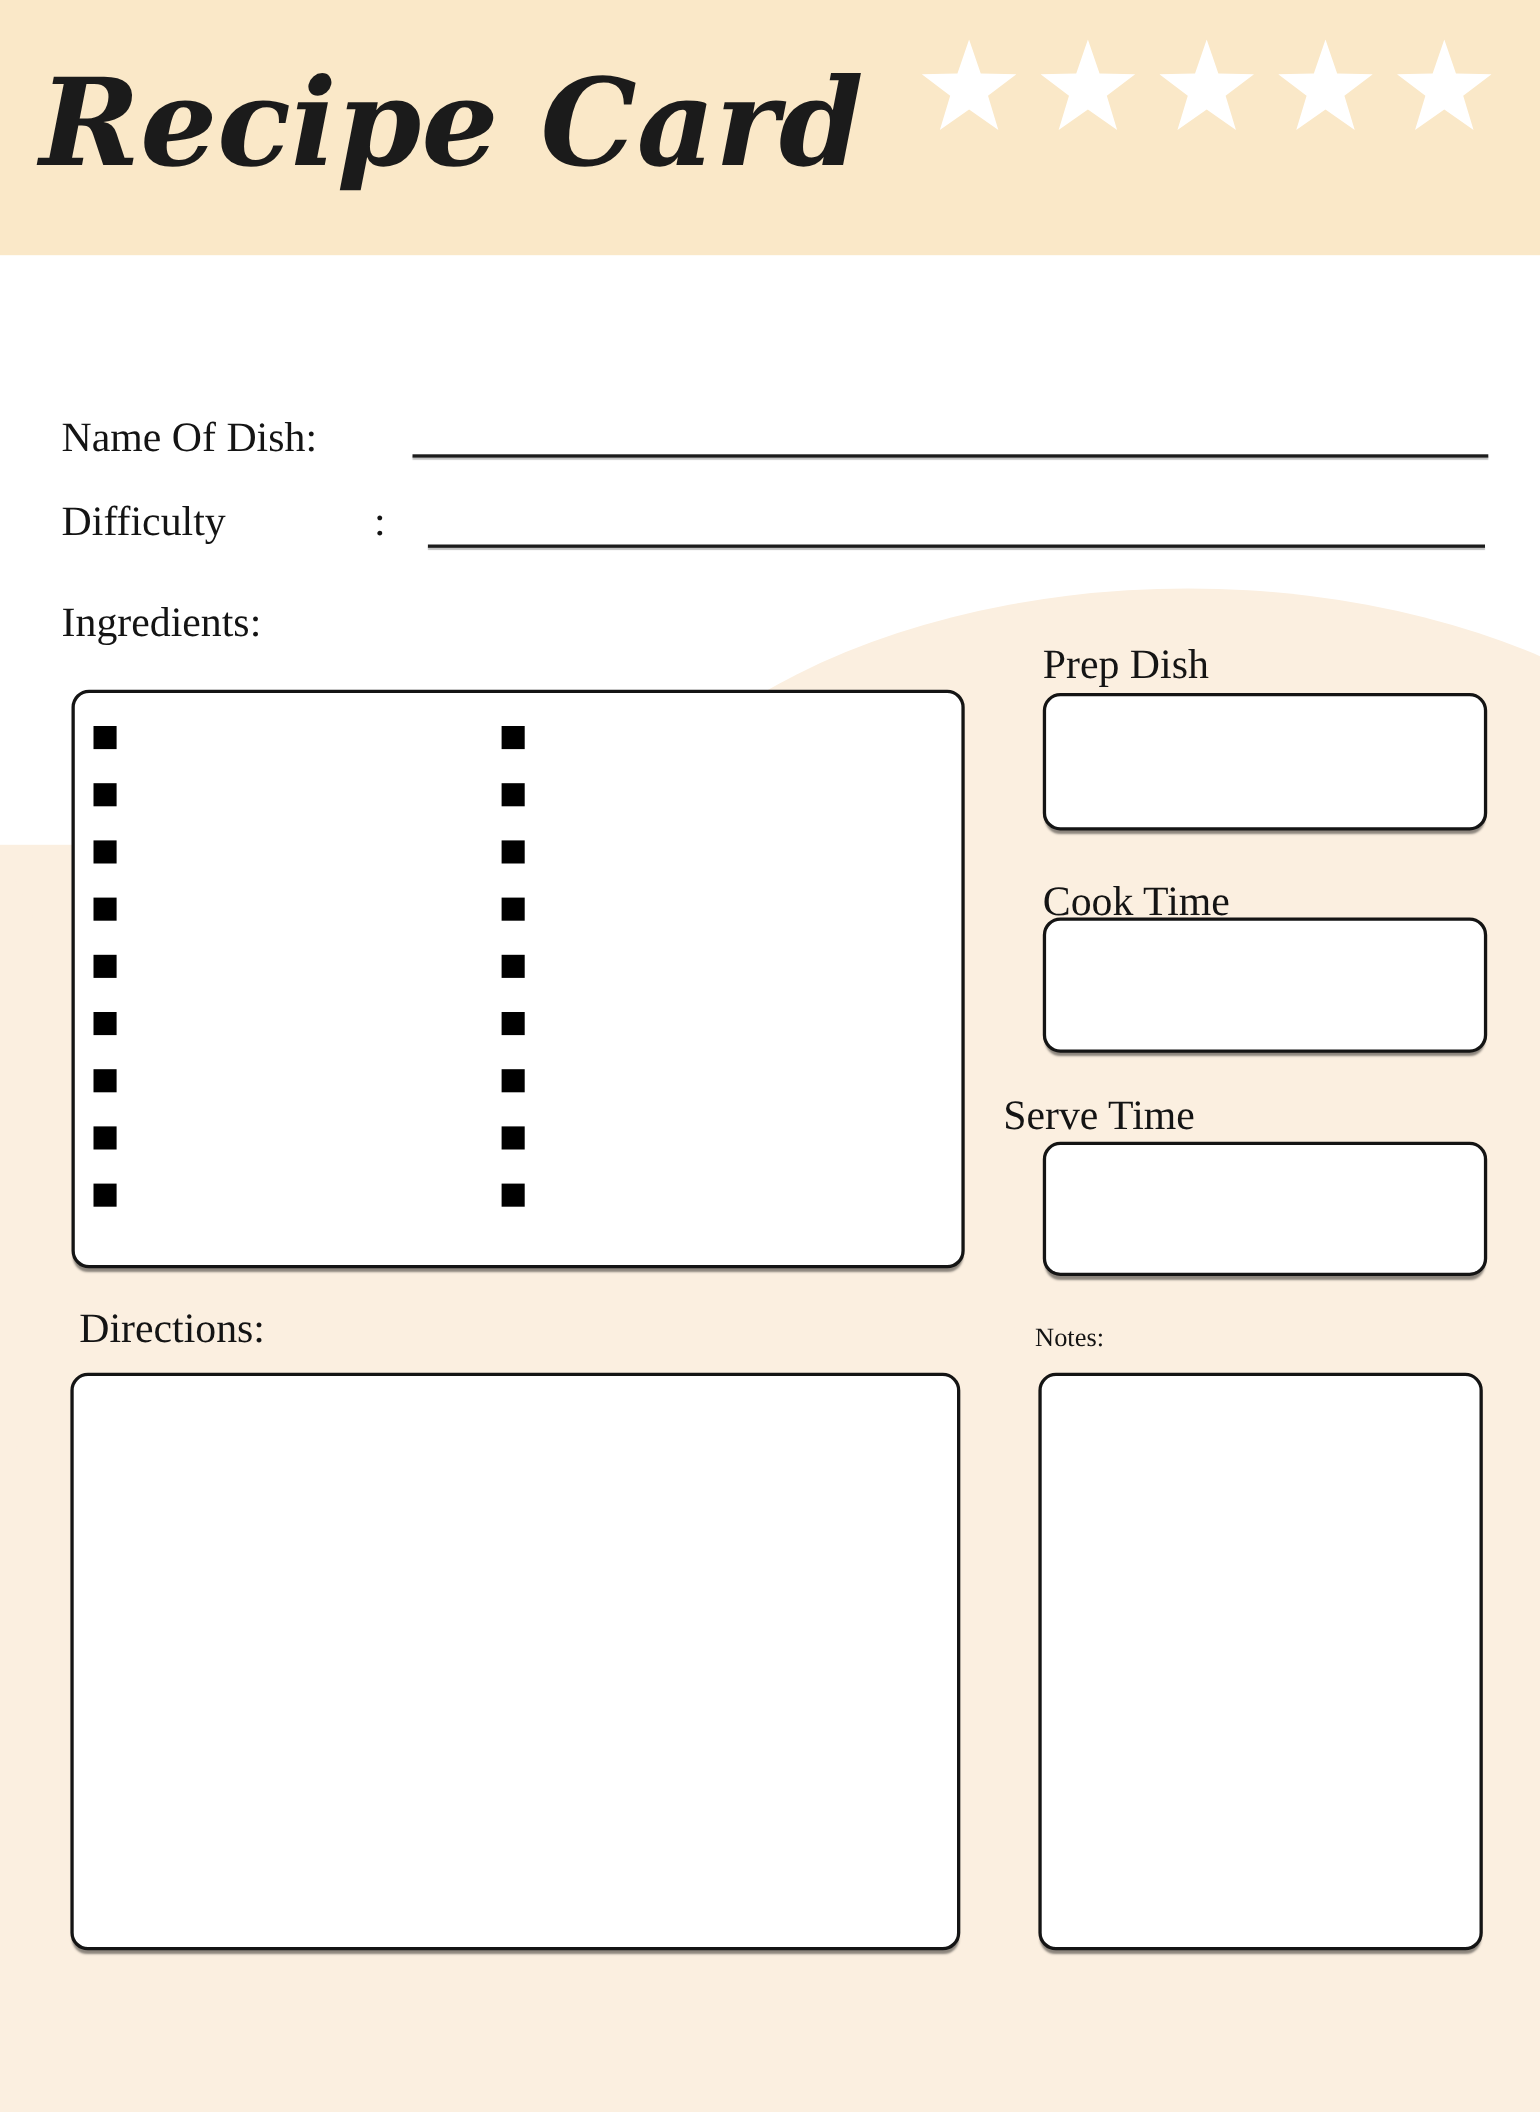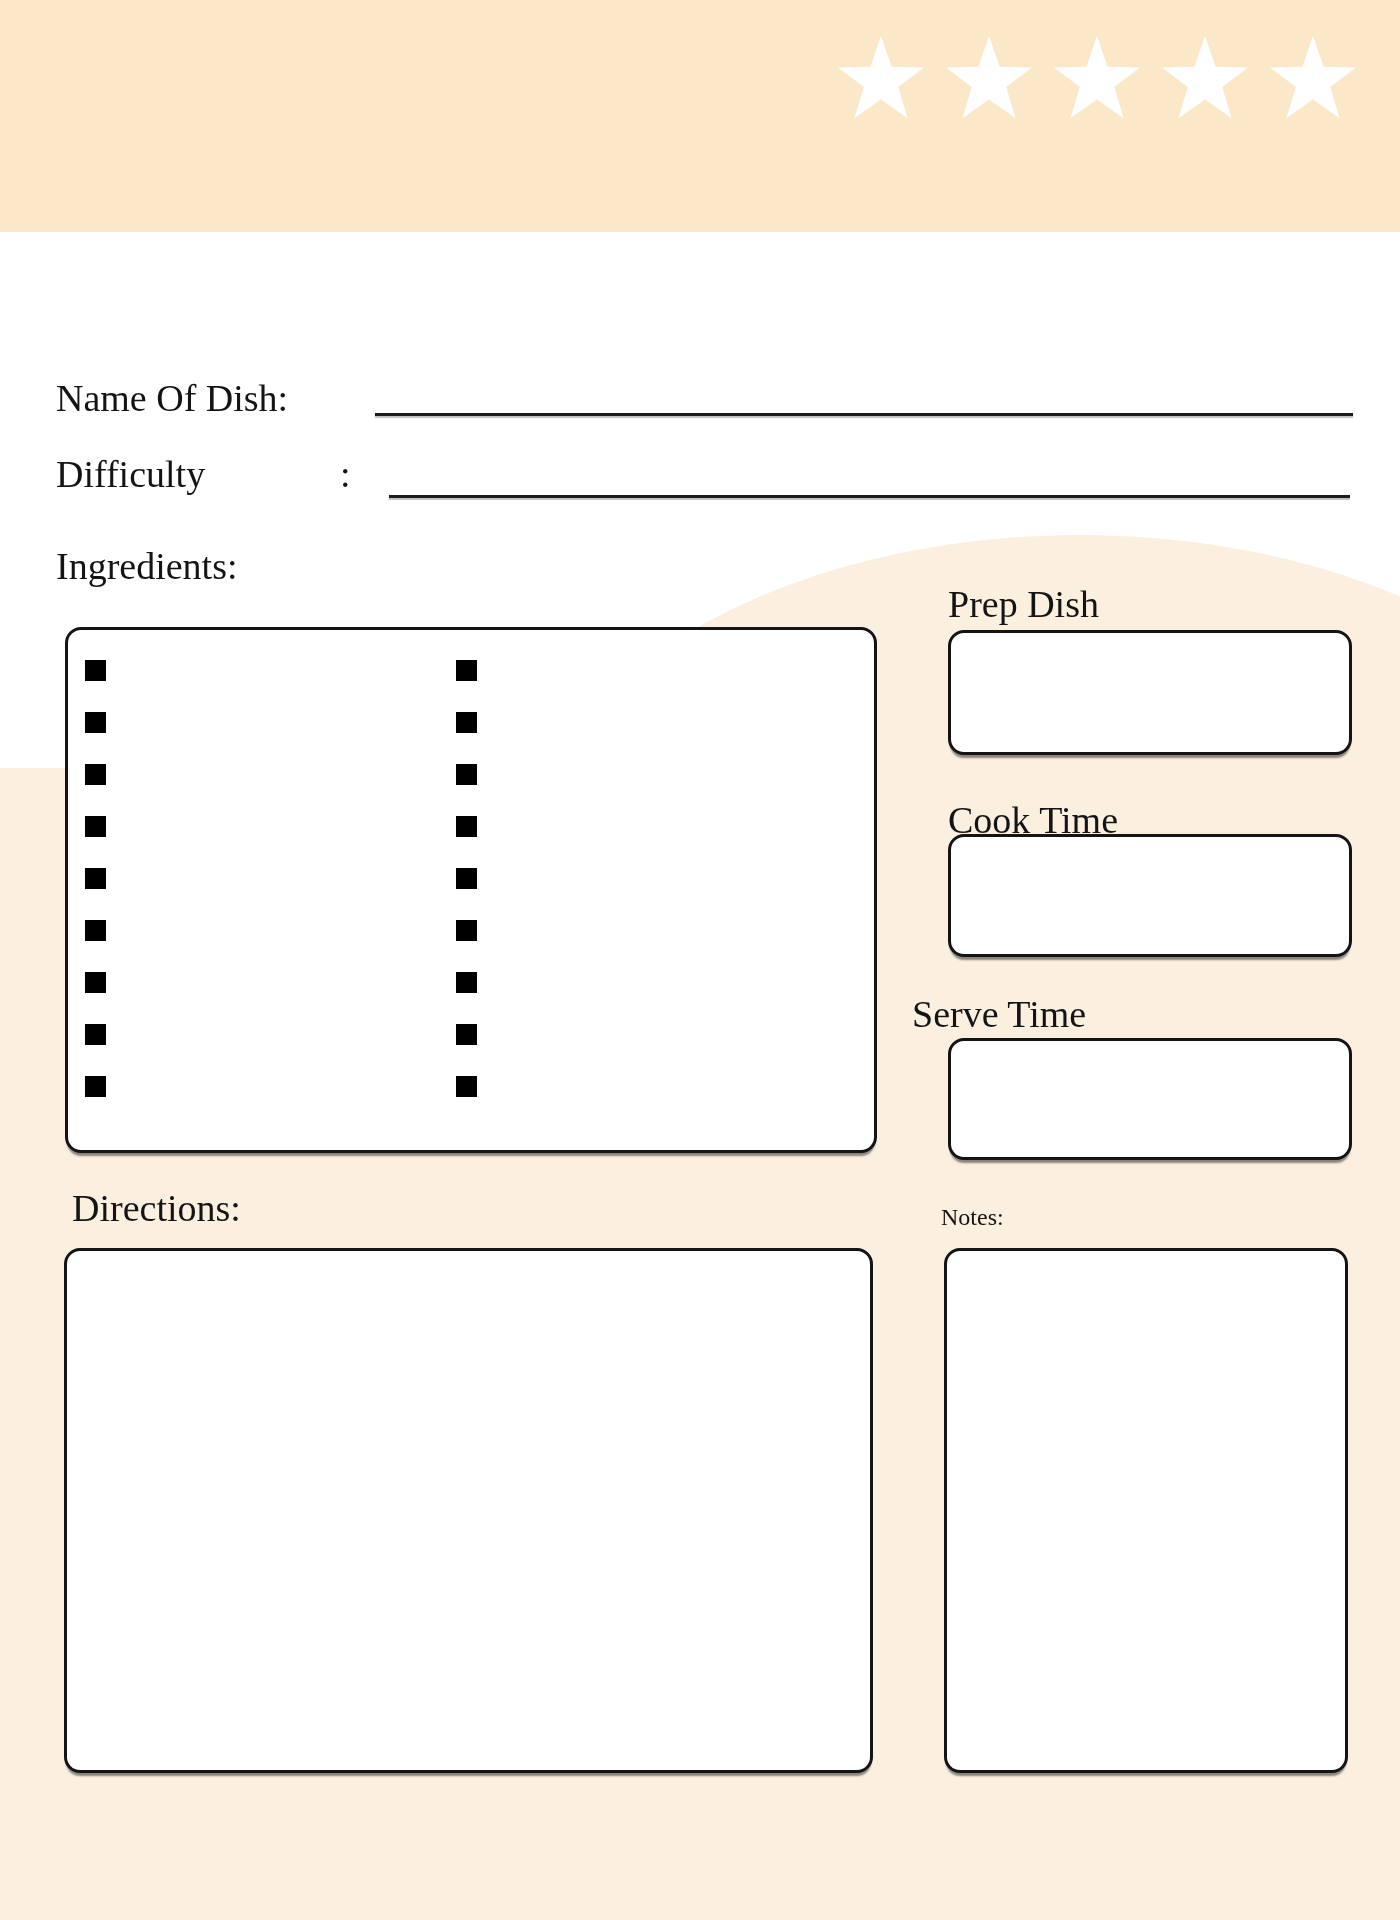--- a/index.html
+++ b/index.html
@@ -81,20 +81,21 @@
 </head>
 <body>
 
 <div class="page">
 
   <div class="lower-band"></div>
   <div class="blob-left"></div>
   <div class="blob-right"></div>
   <div class="header-band"></div>
 
+  <div class="title">Recipe Card</div>
   <div class="stars">
       <svg width="86" height="88" viewBox="0 0 86 88">
         <polygon points="43,0 53.6,30.8 86,31.4 60.2,51.1 69.6,82.2 43,63.5 16.4,82.2 25.8,51.1 0,31.4 32.4,30.8" fill="#FFFFFF"></polygon>
       </svg>
       <svg width="86" height="88" viewBox="0 0 86 88">
         <polygon points="43,0 53.6,30.8 86,31.4 60.2,51.1 69.6,82.2 43,63.5 16.4,82.2 25.8,51.1 0,31.4 32.4,30.8" fill="#FFFFFF"></polygon>
       </svg>
       <svg width="86" height="88" viewBox="0 0 86 88">
         <polygon points="43,0 53.6,30.8 86,31.4 60.2,51.1 69.6,82.2 43,63.5 16.4,82.2 25.8,51.1 0,31.4 32.4,30.8" fill="#FFFFFF"></polygon>
       </svg>

